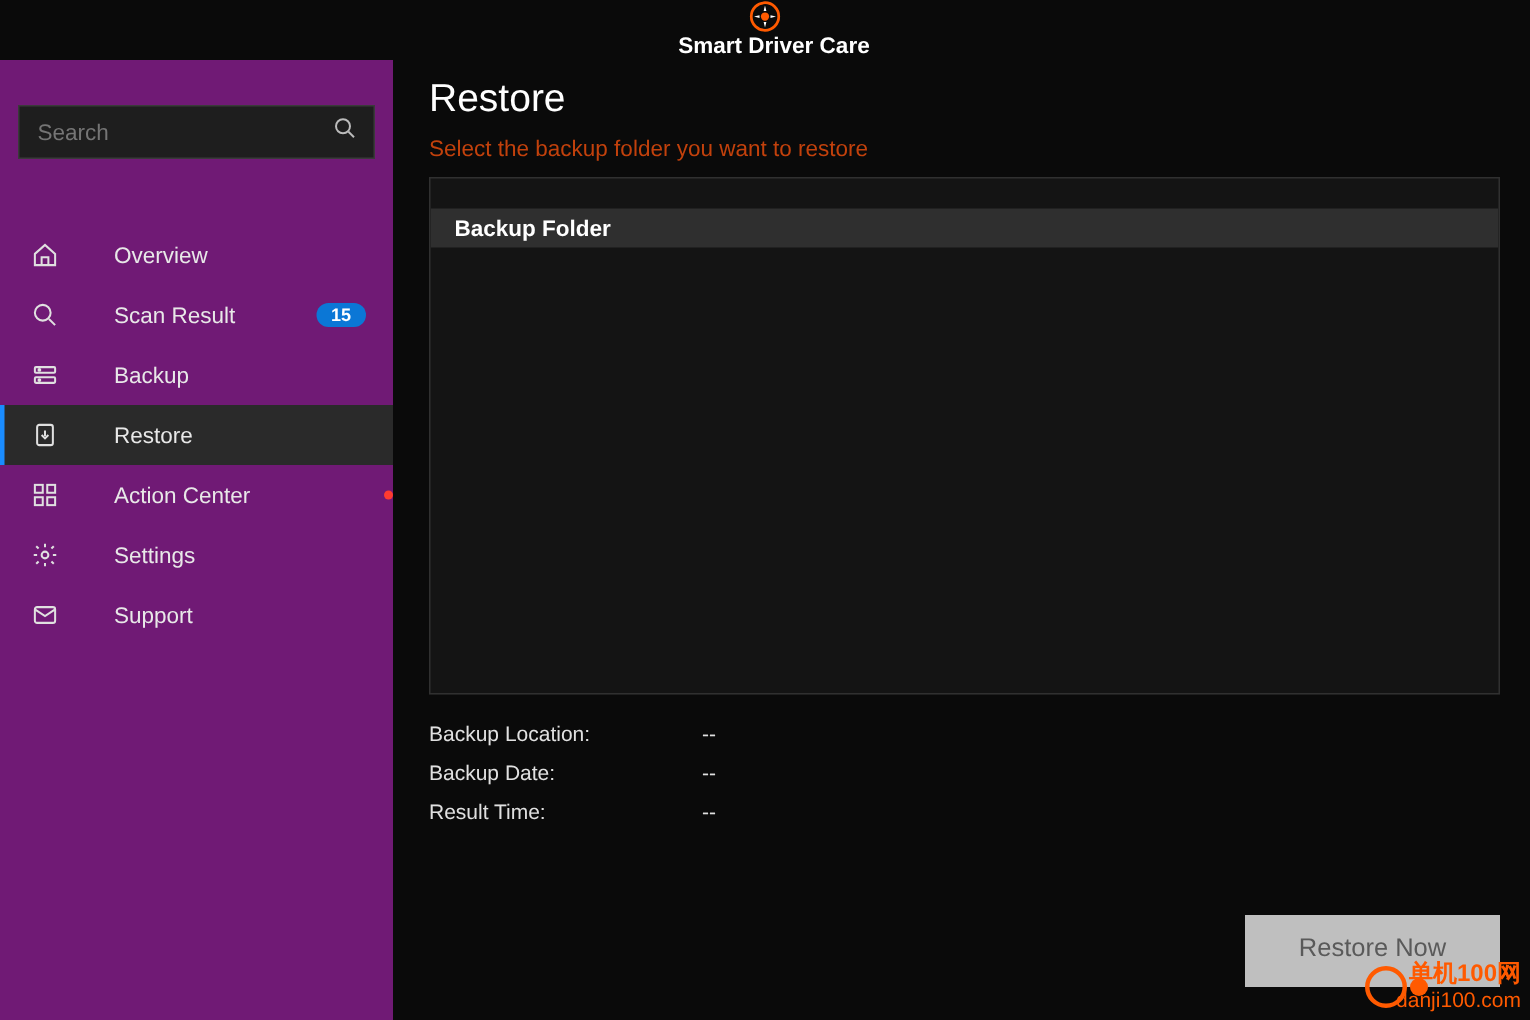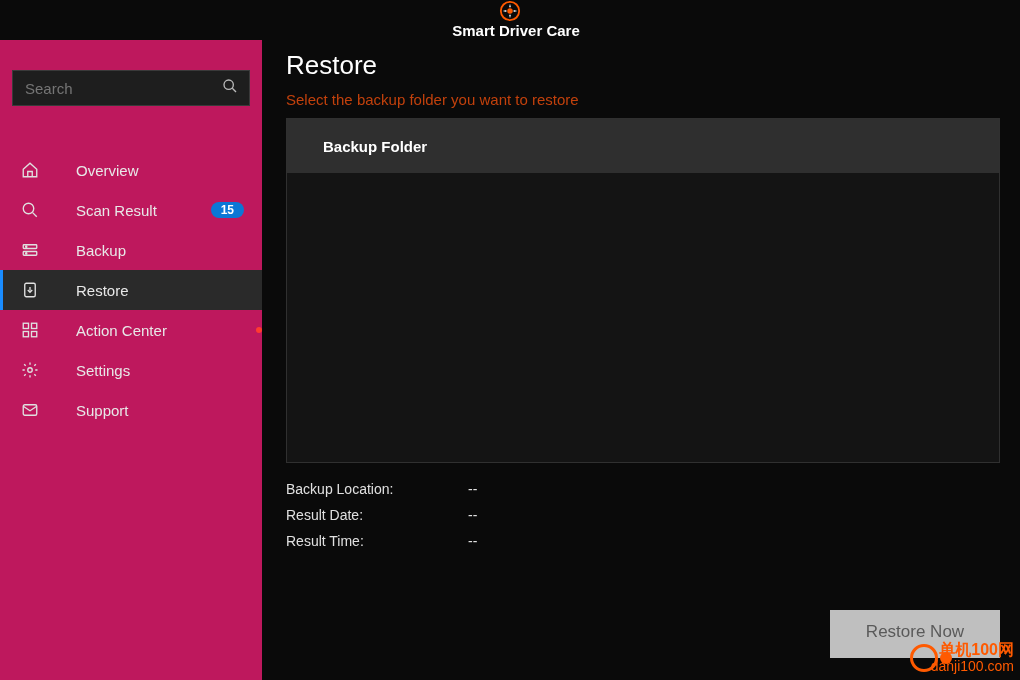--- a/index.html
+++ b/index.html
@@ -74,21 +74,21 @@
       border-radius: 50%;
     }
     
     .main-layout {
       display: flex;
       height: calc(100% - 40px);
     }
     
     .sidebar {
       width: 262px;
-      background: #be185d;
+      background: #701a75;
       display: flex;
       flex-direction: column;
       padding-top: 30px;
     }
     .search-wrap {
       margin: 0 12px 24px 12px;
       position: relative;
     }
     .search-input {
       width: 100%;
@@ -187,27 +187,28 @@
     .panel {
       background: #141414;
       border: 1px solid #303030;
       height: 345px;
       display: flex;
       flex-direction: column;
       overflow: hidden;
     }
     .panel-header {
       background: #2f2f2f;
-      height: 54px;
-      display: flex;
-      align-items: center;
-      padding-left: 36px;
+      height: 26px;
+      display: flex;
+      align-items: center;
+      padding-left: 16px;
       font-weight: 700;
       font-size: 15px;
       color: #fff;
+      margin-top: 20px;
     }
     .panel-body {
       flex: 1;
     }
     .details {
       margin-top: 18px;
       font-size: 14px;
       color: #e0e0e0;
     }
     .detail-row {
@@ -421,21 +422,21 @@
       <div class="panel-header">Backup Folder</div>
       <div class="panel-body"></div>
     </div>
 
     <div class="details">
       <div class="detail-row">
         <span class="detail-label">Backup Location:</span>
         <span class="detail-value">--</span>
       </div>
       <div class="detail-row">
-        <span class="detail-label">Result Date:</span>
+        <span class="detail-label">Backup Date:</span>
         <span class="detail-value">--</span>
       </div>
       <div class="detail-row">
         <span class="detail-label">Result Time:</span>
         <span class="detail-value">--</span>
       </div>
     </div>
 
     <div class="restore-btn">Restore Now</div>
 

